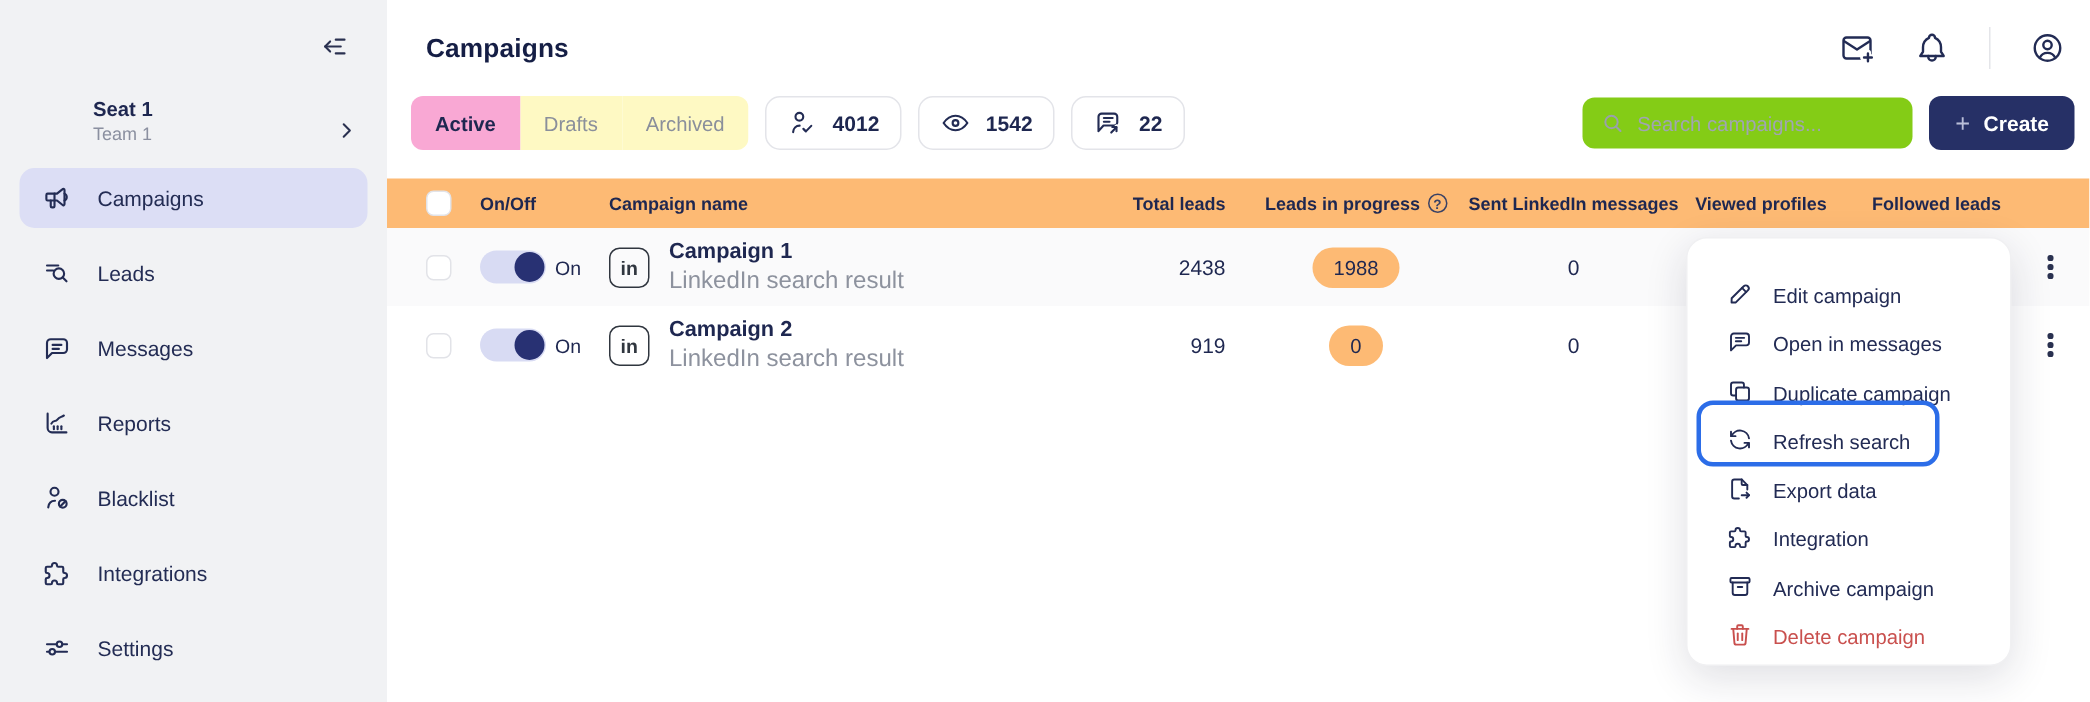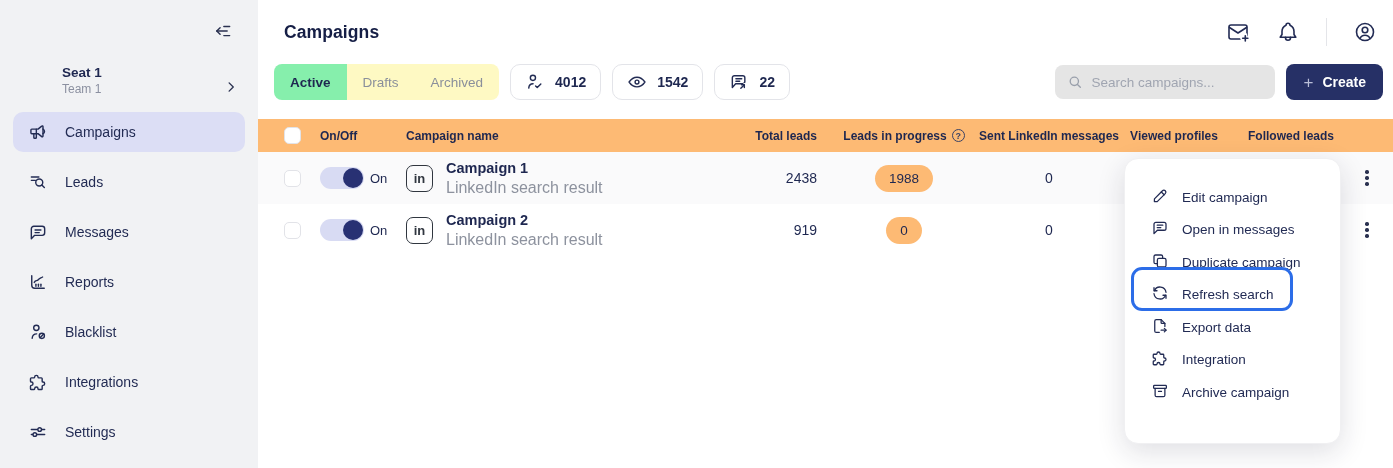--- a/index.html
+++ b/index.html
@@ -56,32 +56,32 @@
     height:36px; margin-top:6px;
     display:flex; align-items:center;
     padding:0 10px 0 16px;
   }
   .tabs { display:flex; border-radius:8px; overflow:hidden; }
   .tab {
     height:36px; padding:0 16px; display:flex; align-items:center;
     font-size:13.5px; font-weight:500; color:#8a8f9b;
     background:#fef9c3; cursor:pointer; white-space:nowrap;
   }
-  .tab.active { background:#86efac; color:#1e2750; font-weight:700; }
+  .tab.active { background:#f9a8d4; color:#1e2750; font-weight:700; }
   .stats { display:flex; gap:11px; margin-left:11px; }
   .stat-pill {
     height:36px; padding:0 14px; background:#fff;
     border:1px solid #e3e4e9; border-radius:10px;
     display:flex; align-items:center; gap:10px;
     font-size:14px; font-weight:600; color:#1e2750; cursor:pointer;
   }
   .stat-pill .icon { color:#232c54; }
   .search-box {
     margin-left:auto; width:220px; height:34px;
-    background:#e5e5e5; border-radius:8px;
+    background:#84cc16; border-radius:8px;
     display:flex; align-items:center; gap:8px; padding:0 12px;
   }
   .search-box input {
     border:none; outline:none; background:transparent;
     font-family:inherit; font-size:13.5px; color:#394060; width:100%;
   }
   .search-box input::placeholder { color:#a0a5b1; }
   .search-box .icon-sm { width:16px; height:16px; color:#9aa0ac; }
   .create-btn {
     margin-left:11px; height:36px; padding:0 17px;
@@ -491,14 +491,26 @@
     <div class="menu-item">
       <span class="icon-sm">
         <svg class="icon-sm" viewBox="0 0 24 24" fill="none" stroke="currentColor" stroke-width="1.7" stroke-linecap="round" stroke-linejoin="round">
           <rect x="3.5" y="4.5" width="17" height="4" rx="1"></rect>
           <path d="M5.5 8.5v9a2 2 0 0 0 2 2h9a2 2 0 0 0 2-2v-9"></path>
             <path d="M10 12.5h4"></path>
         </svg>
       </span>
       <span>Archive campaign</span>
     </div>
+    <div class="menu-item danger">
+      <span class="icon-sm">
+        <svg class="icon-sm" viewBox="0 0 24 24" fill="none" stroke="currentColor" stroke-width="1.7" stroke-linecap="round" stroke-linejoin="round">
+          <path d="M4.5 7h15"></path>
+            <path d="M10 11v6"></path>
+            <path d="M14 11v6"></path>
+          <path d="M6 7l1 12a2 2 0 0 0 2 2h6a2 2 0 0 0 2-2l1-12"></path>
+          <path d="M9.5 7V4.8a1 1 0 0 1 1-1h3a1 1 0 0 1 1 1V7"></path>
+        </svg>
+      </span>
+      <span>Delete campaign</span>
+    </div>
   </div>
 </main>
 
 </body></html>

